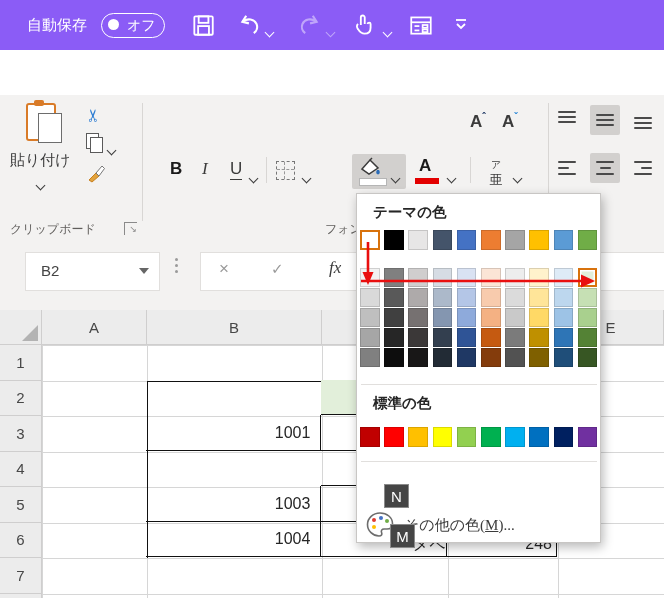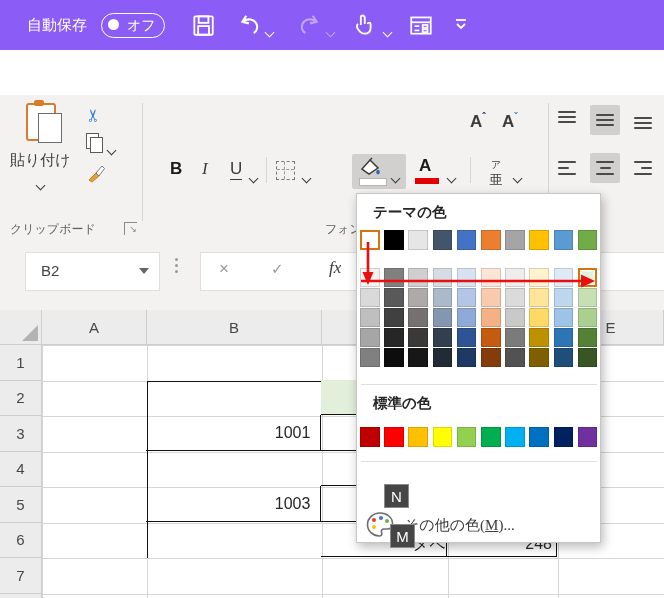--- a/index.html
+++ b/index.html
@@ -249,20 +249,21 @@
       <div class="gl" style="left: 42px; top: 70.5px; width: 622px; height: 1px;"></div>
       <div class="gl" style="left: 42px; top: 106px; width: 622px; height: 1px;"></div>
       <div class="gl" style="left: 42px; top: 141.5px; width: 622px; height: 1px;"></div>
       <div class="gl" style="left: 42px; top: 177px; width: 622px; height: 1px;"></div>
       <div class="gl" style="left: 42px; top: 212.5px; width: 622px; height: 1px;"></div>
       <div class="gl" style="left: 42px; top: 248px; width: 622px; height: 1px;"></div>
       <div class="gl" style="left: 42px; top: 283.5px; width: 622px; height: 1px;"></div>
       <div style="position: absolute; left: 147px; top: 70.5px; width: 411px; height: 177.5px; border-left: 1.6px solid rgb(17, 17, 17); border-top: 1.6px solid rgb(17, 17, 17); box-sizing: border-box;">
         <div class="cell tblcell" style="left: -1.6px; top: 33.9px; width: 175px; height: 35.5px; justify-content: flex-end; padding-right: 10px; box-sizing: border-box;">1001</div>
         <div class="cell tblcell" style="left: -1.6px; top: 104.9px; width: 175px; height: 35.5px; justify-content: flex-end; padding-right: 10px; box-sizing: border-box;">1003</div>
+        <div class="cell tblcell" style="left: -1.6px; top: 140.4px; width: 175px; height: 35.5px; justify-content: flex-end; padding-right: 10px; box-sizing: border-box;">1004</div>
         <div class="cell tblcell" style="left: 173.4px; top: -1.6px; width: 126px; height: 35.5px; background: rgb(226, 239, 218);"></div>
         <div class="cell tblcell" style="left: 299.4px; top: -1.6px; width: 110px; height: 35.5px; background: rgb(226, 239, 218);"></div>
         <div class="cell tblcell" style="left: 173.4px; top: 33.9px; width: 126px; height: 35.5px;"></div>
         <div class="cell tblcell" style="left: 299.4px; top: 33.9px; width: 110px; height: 35.5px;"></div>
         <div class="cell tblcell" style="left: 173.4px; top: 69.4px; width: 126px; height: 35.5px;"></div>
         <div class="cell tblcell" style="left: 299.4px; top: 69.4px; width: 110px; height: 35.5px;"></div>
         <div class="cell tblcell" style="left: 173.4px; top: 104.9px; width: 126px; height: 35.5px;"></div>
         <div class="cell tblcell" style="left: 299.4px; top: 104.9px; width: 110px; height: 35.5px;"></div>
         <div class="cell tblcell" style="left: 173.4px; top: 140.4px; width: 126px; height: 35.5px;"></div>
         <div class="cell tblcell" style="left: 299.4px; top: 140.4px; width: 110px; height: 35.5px;"></div>

